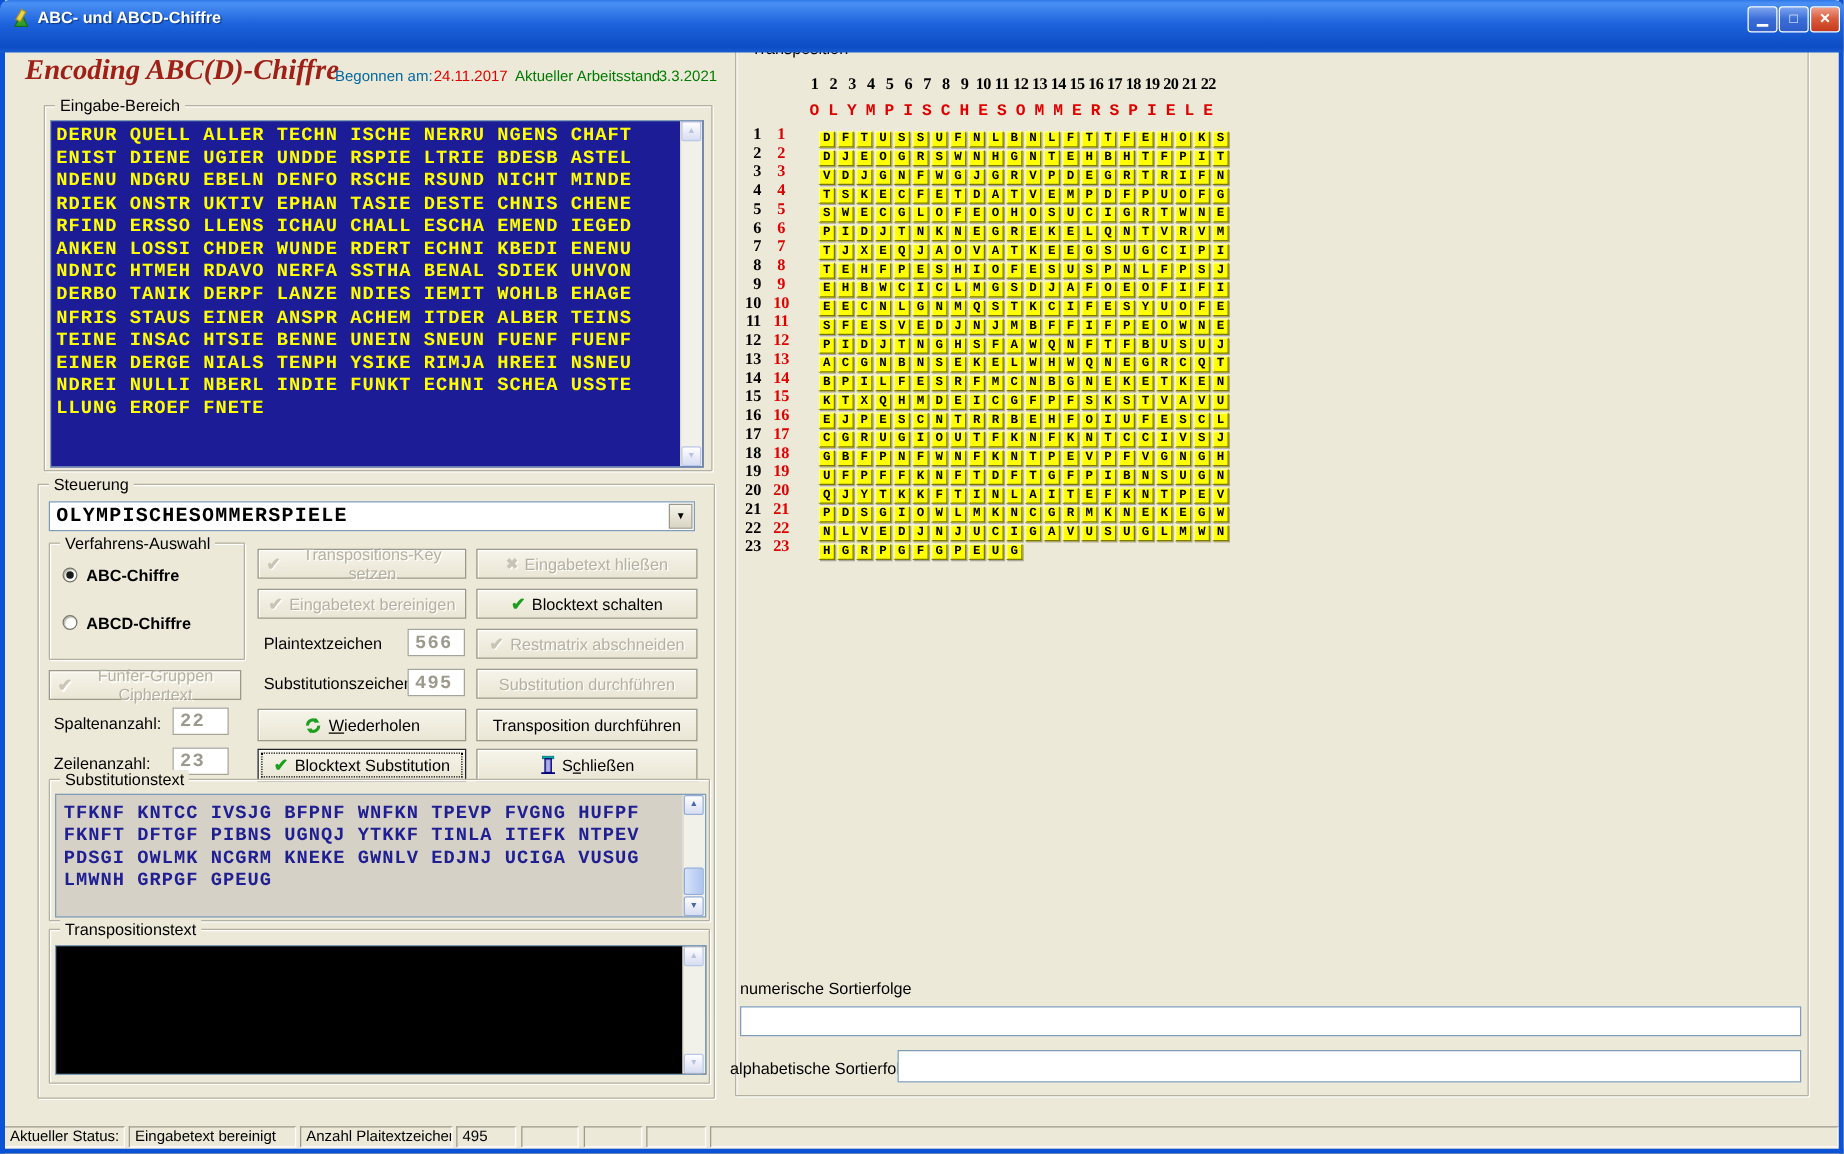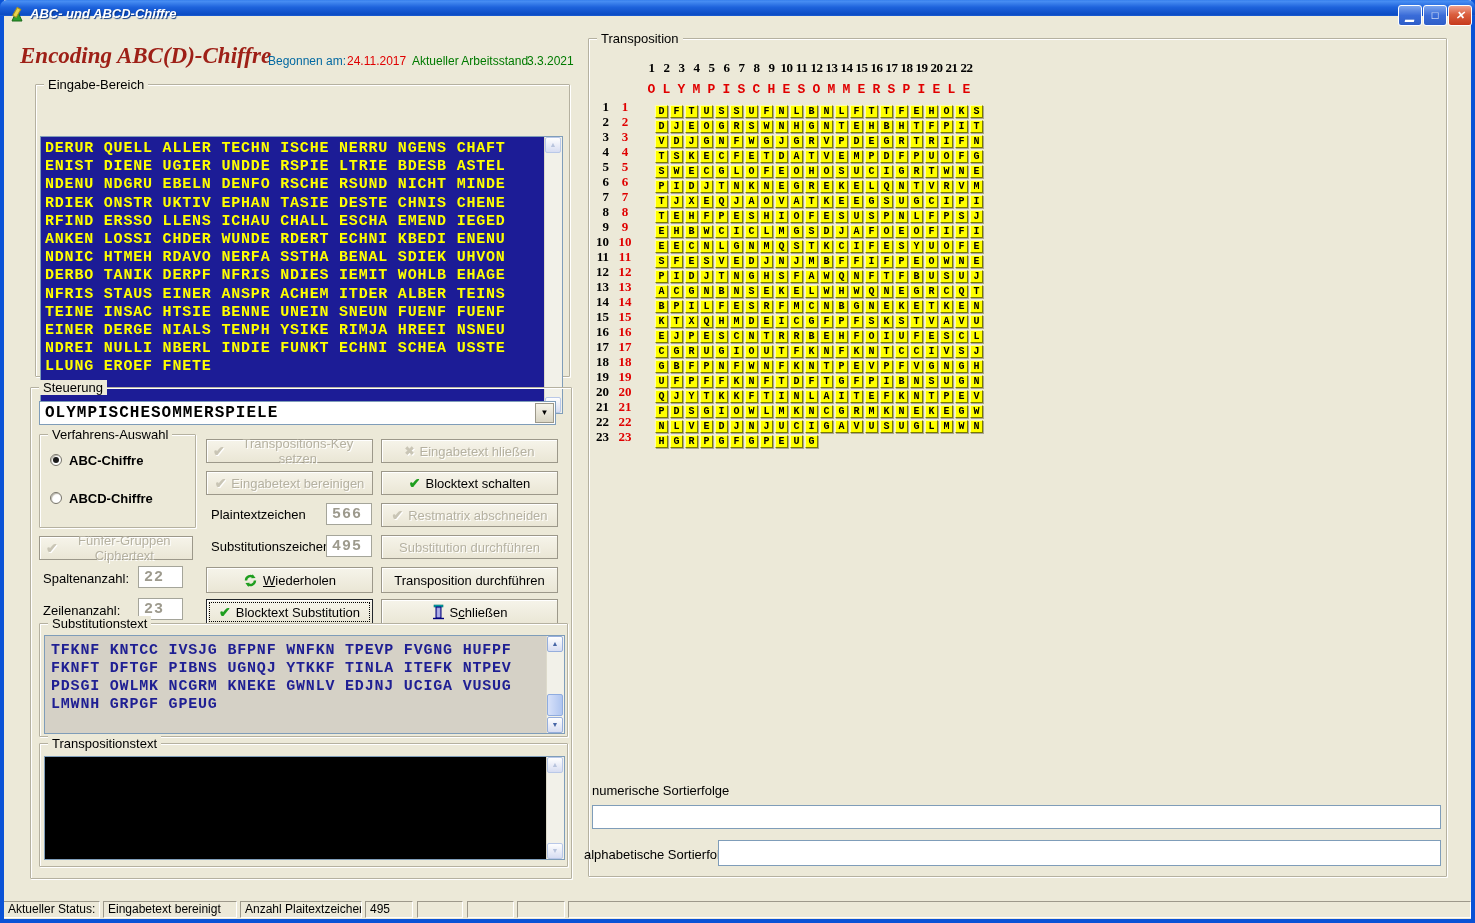--- a/index.html
+++ b/index.html
@@ -1,23 +1,23 @@
 <!DOCTYPE html>
 <html><head>
 <meta charset="utf-8">
 <style>
   html,body{margin:0;padding:0;background:#555;}
   #window{position:relative;width:1475px;height:923px;background:#ECE9D8;overflow:hidden;
           font-family:"Liberation Sans",sans-serif;}
   .abs{position:absolute;}
   
   .edge{position:absolute;background:#0A52D6;z-index:5;}
-  .titlebar{position:absolute;left:0;top:0;width:1475px;height:16px;z-index:6;
+  .titlebar{position:absolute;left:0;top:0;width:1475px;height:42px;z-index:6;
     background:linear-gradient(180deg,#2E77E8 0%,#4A90F4 6%,#1E63DC 45%,#0C4CC4 90%,#1A5CD2 100%);
-    border-radius:7px 7px 0 0;font-style:italic;}
+    border-radius:7px 7px 0 0;}
   .title-text{position:absolute;left:30px;top:6px;color:#fff;font-size:13px;font-weight:bold;
     text-shadow:1px 1px 1px #0A3580;}
   .title-icon{position:absolute;left:8px;top:6px;width:18px;height:18px;}
   .winbtn{position:absolute;top:5px;width:24px;height:21px;border:1px solid #fff;border-radius:3px;
     color:#fff;font-size:11px;font-weight:bold;text-align:center;line-height:19px;
     background:linear-gradient(180deg,#7CA5EE 0%,#3A6CD8 50%,#2E5EC8 100%);box-sizing:border-box;}
   .winbtn.close{background:linear-gradient(180deg,#F0A08C 0%,#DA5E3E 45%,#C63A1C 100%);}
   
   .heading{font-family:"Liberation Serif",serif;font-style:italic;font-weight:bold;
     font-size:23px;color:#9E2017;}
@@ -119,30 +119,30 @@
   </div>
 
   <span class="abs heading" style="left:20px;top:43px;">Encoding ABC(D)-Chiffre</span>
   <span class="abs hlabel" style="left:268px;top:54px;color:#0369a1;">Begonnen am:</span>
   <span class="abs hlabel" style="left:347px;top:54px;color:#E00000;">24.11.2017</span>
   <span class="abs hlabel" style="left:412px;top:54px;color:#007A00;">Aktueller Arbeitsstand</span>
   <span class="abs hlabel" style="left:527px;top:54px;color:#007A00;">3.3.2021</span>
 
   <div class="groupbox" style="left:35px;top:84px;width:533px;height:291px;">
     <span class="gb-label">Eingabe-Bereich</span>
-    <div class="ta" style="left:4px;top:11px;width:521px;height:276px;margin-top:40px;">
+    <div class="ta" style="left:4px;top:11px;width:521px;height:276px;">
       <div class="ta-content" id="eingabe-text">
           <div class="ta-line">DERUR QUELL ALLER TECHN ISCHE NERRU NGENS CHAFT</div>
           <div class="ta-line">ENIST DIENE UGIER UNDDE RSPIE LTRIE BDESB ASTEL</div>
           <div class="ta-line">NDENU NDGRU EBELN DENFO RSCHE RSUND NICHT MINDE</div>
           <div class="ta-line">RDIEK ONSTR UKTIV EPHAN TASIE DESTE CHNIS CHENE</div>
           <div class="ta-line">RFIND ERSSO LLENS ICHAU CHALL ESCHA EMEND IEGED</div>
           <div class="ta-line">ANKEN LOSSI CHDER WUNDE RDERT ECHNI KBEDI ENENU</div>
           <div class="ta-line">NDNIC HTMEH RDAVO NERFA SSTHA BENAL SDIEK UHVON</div>
-          <div class="ta-line">DERBO TANIK DERPF NFRIS NDIES IEMIT WOHLB EHAGE</div>
+          <div class="ta-line">DERBO TANIK DERPF LANZE NDIES IEMIT WOHLB EHAGE</div>
           <div class="ta-line">NFRIS STAUS EINER ANSPR ACHEM ITDER ALBER TEINS</div>
           <div class="ta-line">TEINE INSAC HTSIE BENNE UNEIN SNEUN FUENF FUENF</div>
           <div class="ta-line">EINER DERGE NIALS TENPH YSIKE RIMJA HREEI NSNEU</div>
           <div class="ta-line">NDREI NULLI NBERL INDIE FUNKT ECHNI SCHEA USSTE</div>
           <div class="ta-line">LLUNG EROEF FNETE</div>
         </div>
       <div class="sb">
         <span class="sb-btn" style="top:0;">▲</span>
         <span class="sb-btn" style="bottom:0;">▼</span>
       </div>

